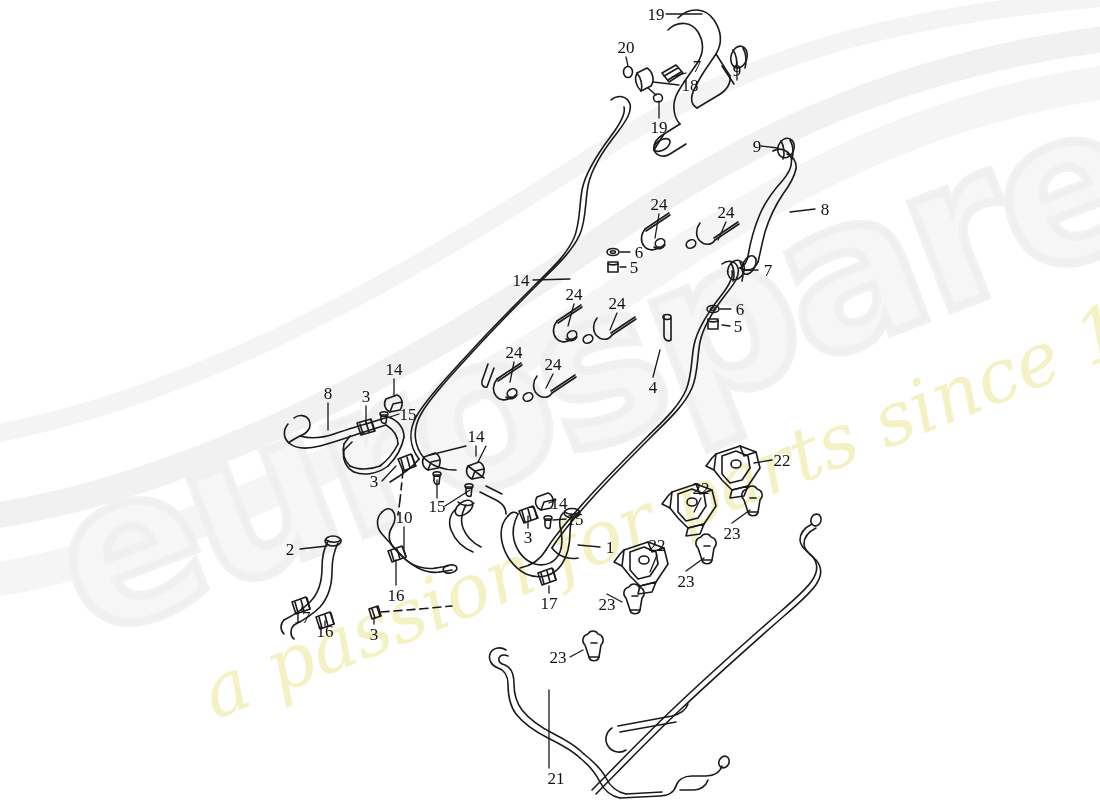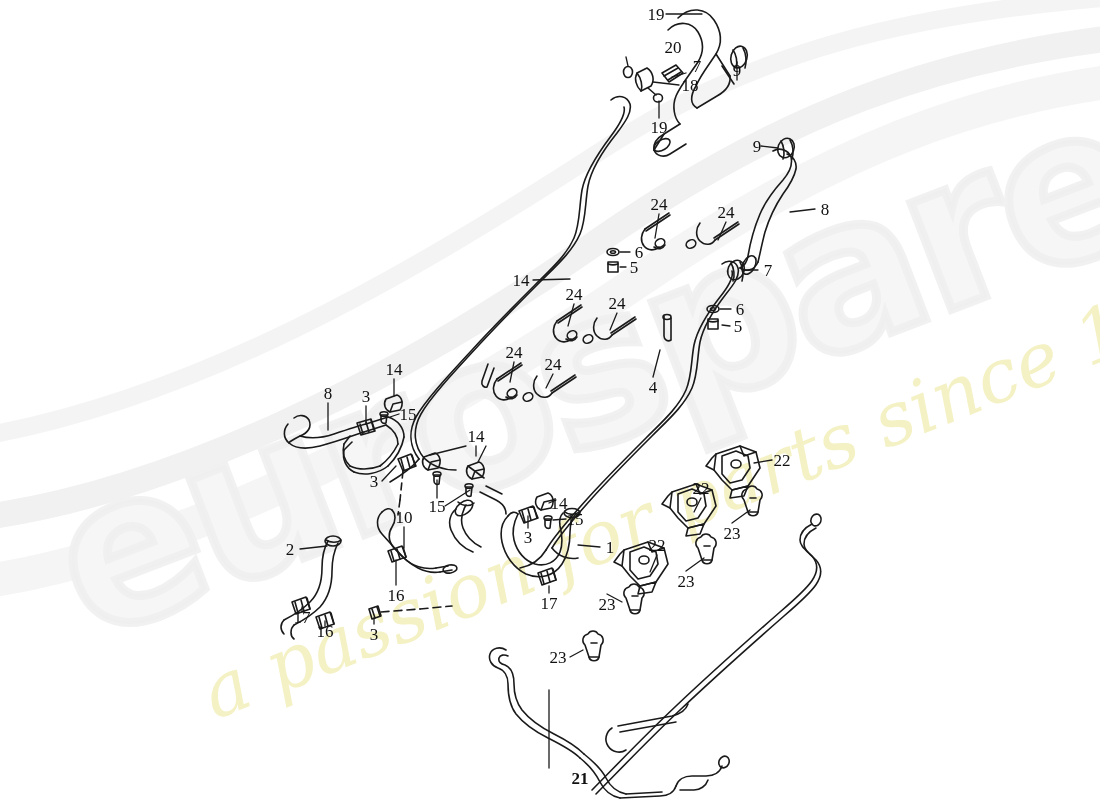--- a/index.html
+++ b/index.html
@@ -482,21 +482,21 @@
         <path d="M549 768 L 549 690"></path>
       </g>
 
     </g>
   </svg>
 
   <div id="labels">
       <div class="lbl" style="left: 656px; top: 14px;">19</div>
       <div class="lbl" style="left: 737px; top: 70px;">9</div>
       <div class="lbl" style="left: 697px; top: 66px;">7</div>
-      <div class="lbl" style="left: 626px; top: 47px; margin-left: 47px;">20</div>
+      <div class="lbl" style="left: 626px; top: 47px;">20</div>
       <div class="lbl" style="left: 690px; top: 85px;">18</div>
       <div class="lbl" style="left: 659px; top: 127px;">19</div>
       <div class="lbl" style="left: 757px; top: 146px;">9</div>
       <div class="lbl" style="left: 825px; top: 209px;">8</div>
       <div class="lbl" style="left: 659px; top: 204px;">24</div>
       <div class="lbl" style="left: 726px; top: 212px;">24</div>
       <div class="lbl" style="left: 639px; top: 252px;">6</div>
       <div class="lbl" style="left: 634px; top: 267px;">5</div>
       <div class="lbl" style="left: 768px; top: 270px;">7</div>
       <div class="lbl" style="left: 521px; top: 280px;">14</div>
@@ -525,16 +525,16 @@
       <div class="lbl" style="left: 325px; top: 631px;">16</div>
       <div class="lbl" style="left: 374px; top: 634px;">3</div>
       <div class="lbl" style="left: 549px; top: 603px;">17</div>
       <div class="lbl" style="left: 782px; top: 460px;">22</div>
       <div class="lbl" style="left: 701px; top: 488px;">22</div>
       <div class="lbl" style="left: 732px; top: 533px;">23</div>
       <div class="lbl" style="left: 657px; top: 545px;">22</div>
       <div class="lbl" style="left: 686px; top: 581px;">23</div>
       <div class="lbl" style="left: 607px; top: 604px;">23</div>
       <div class="lbl" style="left: 558px; top: 657px;">23</div>
-      <div class="lbl" style="left: 580px; top: 778px; font-weight: bold;">21</div>
+      <div class="lbl" style="left: 556px; top: 778px;">21</div>
     </div>
 
 </div>
 
 </body></html>

